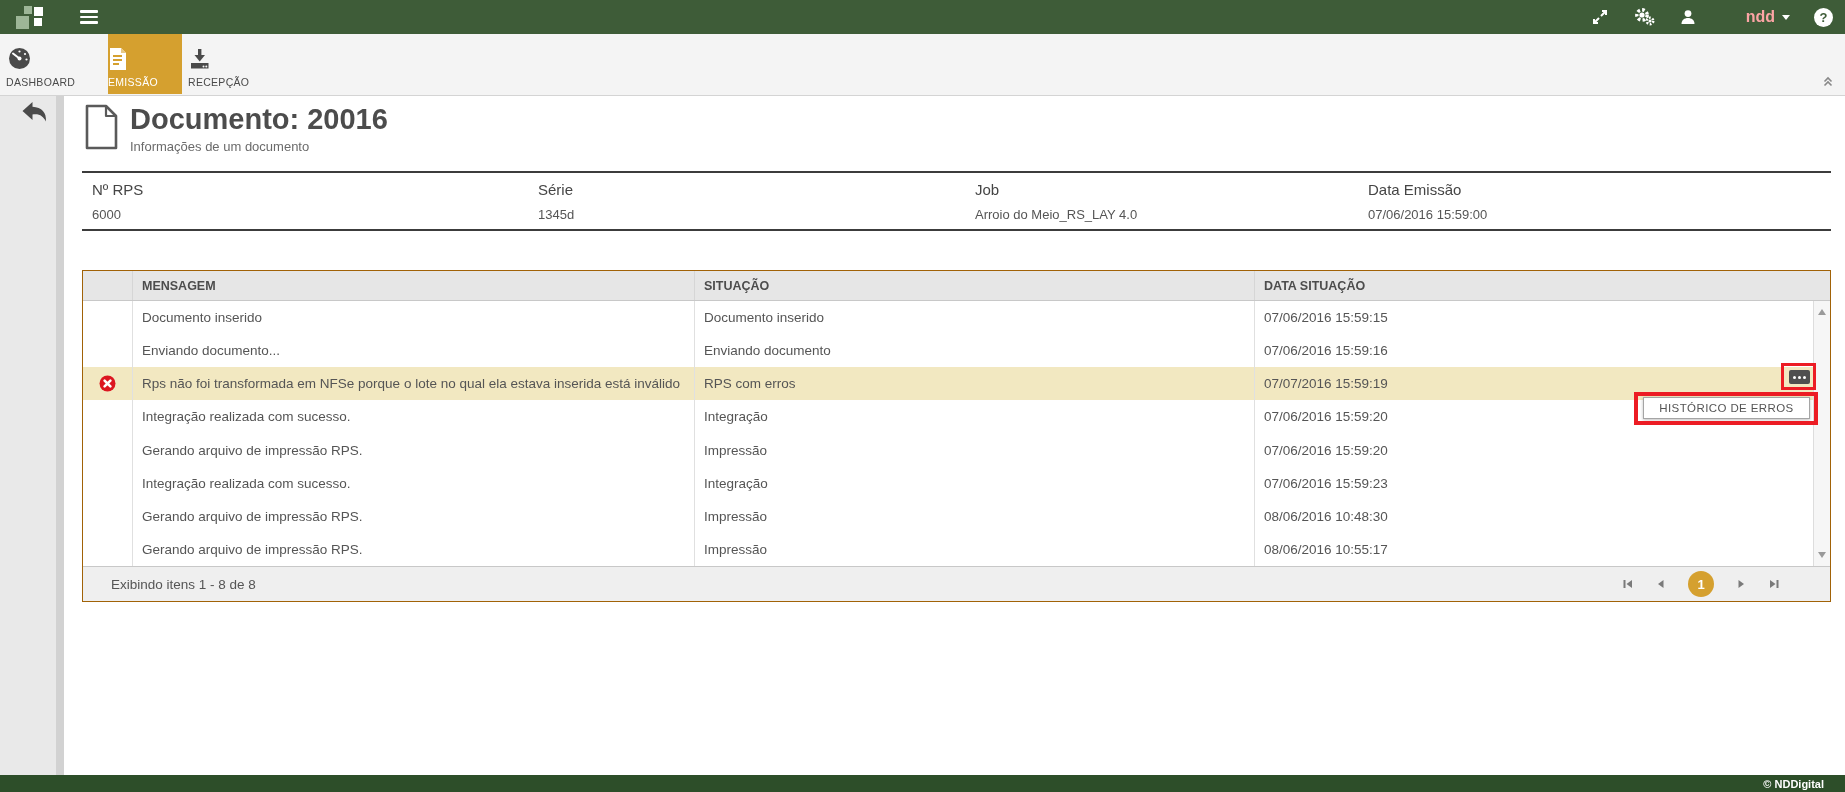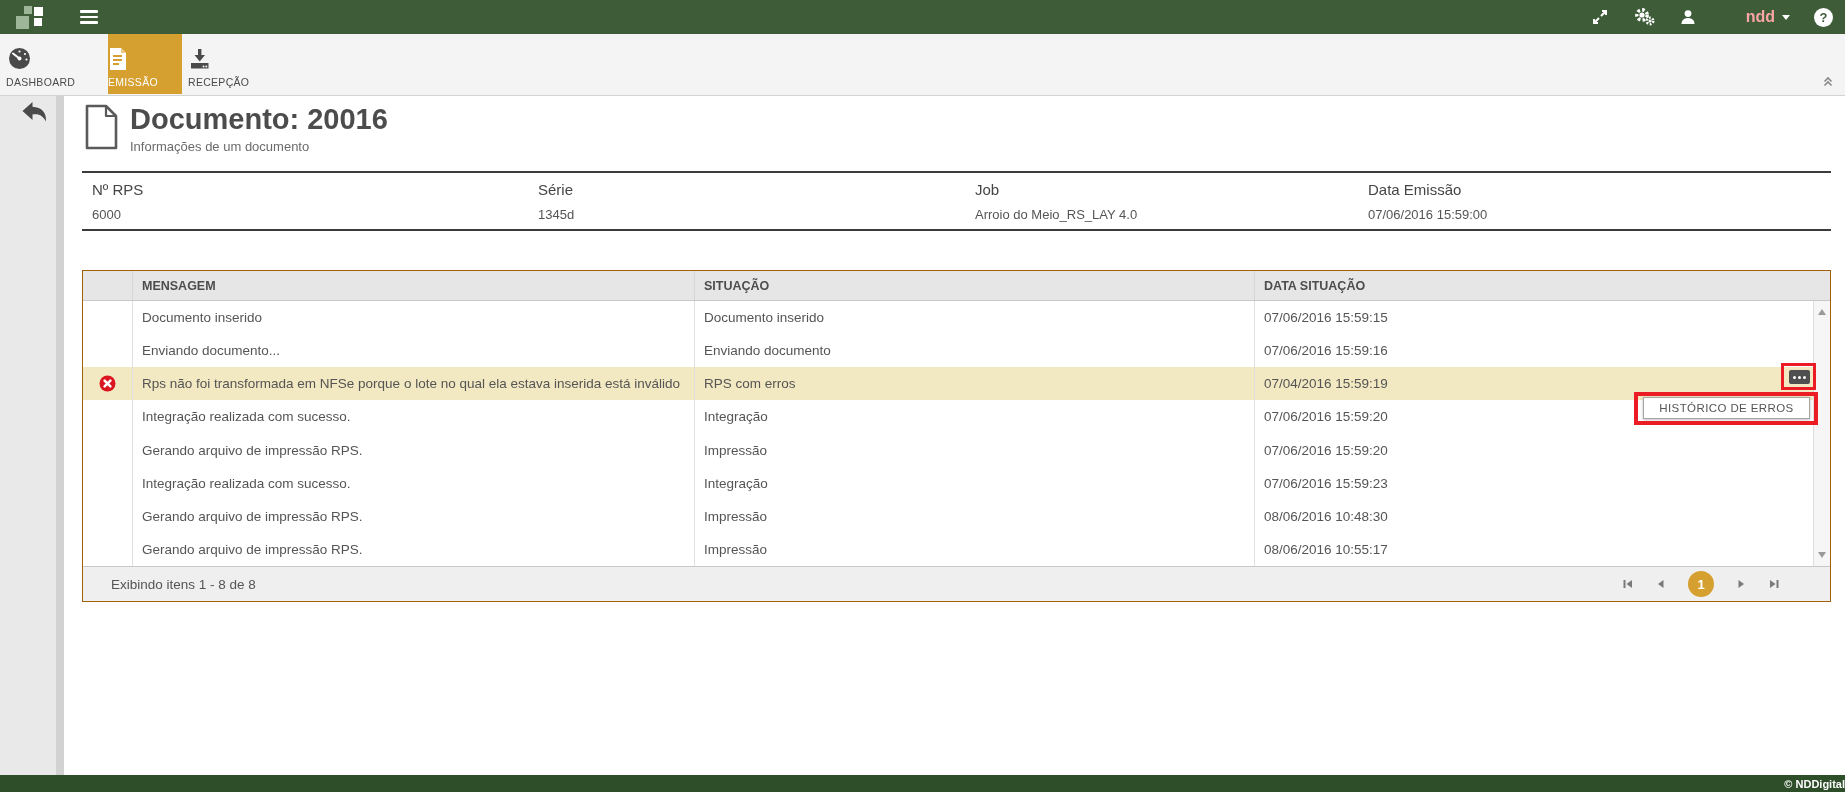--- a/index.html
+++ b/index.html
@@ -103,21 +103,21 @@
   .tooltip-box { position:absolute; left:1643px; top:397px; width:167px; height:22px;
                  background:#fff; border:1px solid #a5a5a5; box-shadow:0 1px 3px rgba(0,0,0,.25);
                  display:flex; align-items:center; justify-content:center; }
   .tooltip-box span { font-size:11.5px; color:#555; letter-spacing:.4px; }
   .red-box-tip { position:absolute; left:1634px; top:392px; width:184px; height:33px;
                  border:4px solid #ec1c24; }
 
   
   .bottombar { position:absolute; left:0; top:775px; width:1845px; height:17px;
                background:#2d4e29; display:flex; align-items:center; justify-content:flex-end;
-               padding-right:0; }
+               padding-right:21px; }
   .bottombar span { color:#fff; font-size:11px; font-weight:bold; }
 </style>
 </head>
 <body>
 
 <div id="page">
 
   <div class="topbar">
     <div class="logo">
       <span class="sq sq1"></span>
@@ -263,21 +263,21 @@
 
         <div class="grid-row row-error">
           <div class="cell col-icon">
             <svg width="17" height="17" viewBox="0 0 17 17">
               <circle cx="8.5" cy="8.5" r="8" fill="#dc1620"></circle>
               <path d="M5.6 5.6l5.8 5.8M11.4 5.6l-5.8 5.8" stroke="#fff" stroke-width="2.6" stroke-linecap="round"></path>
             </svg>
           </div>
           <div class="cell col-msg">Rps não foi transformada em NFSe porque o lote no qual ela estava inserida está inválido</div>
           <div class="cell col-sit">RPS com erros</div>
-          <div class="cell col-data">07/04/2016 15:59:19</div>
+          <div class="cell col-data">07/07/2016 15:59:19</div>
         </div>
 
         <div class="grid-row">
           <div class="cell col-icon"></div>
           <div class="cell col-msg">Integração realizada com sucesso.</div>
           <div class="cell col-sit">Integração</div>
           <div class="cell col-data">07/06/2016 15:59:20</div>
         </div>
 
         <div class="grid-row">

